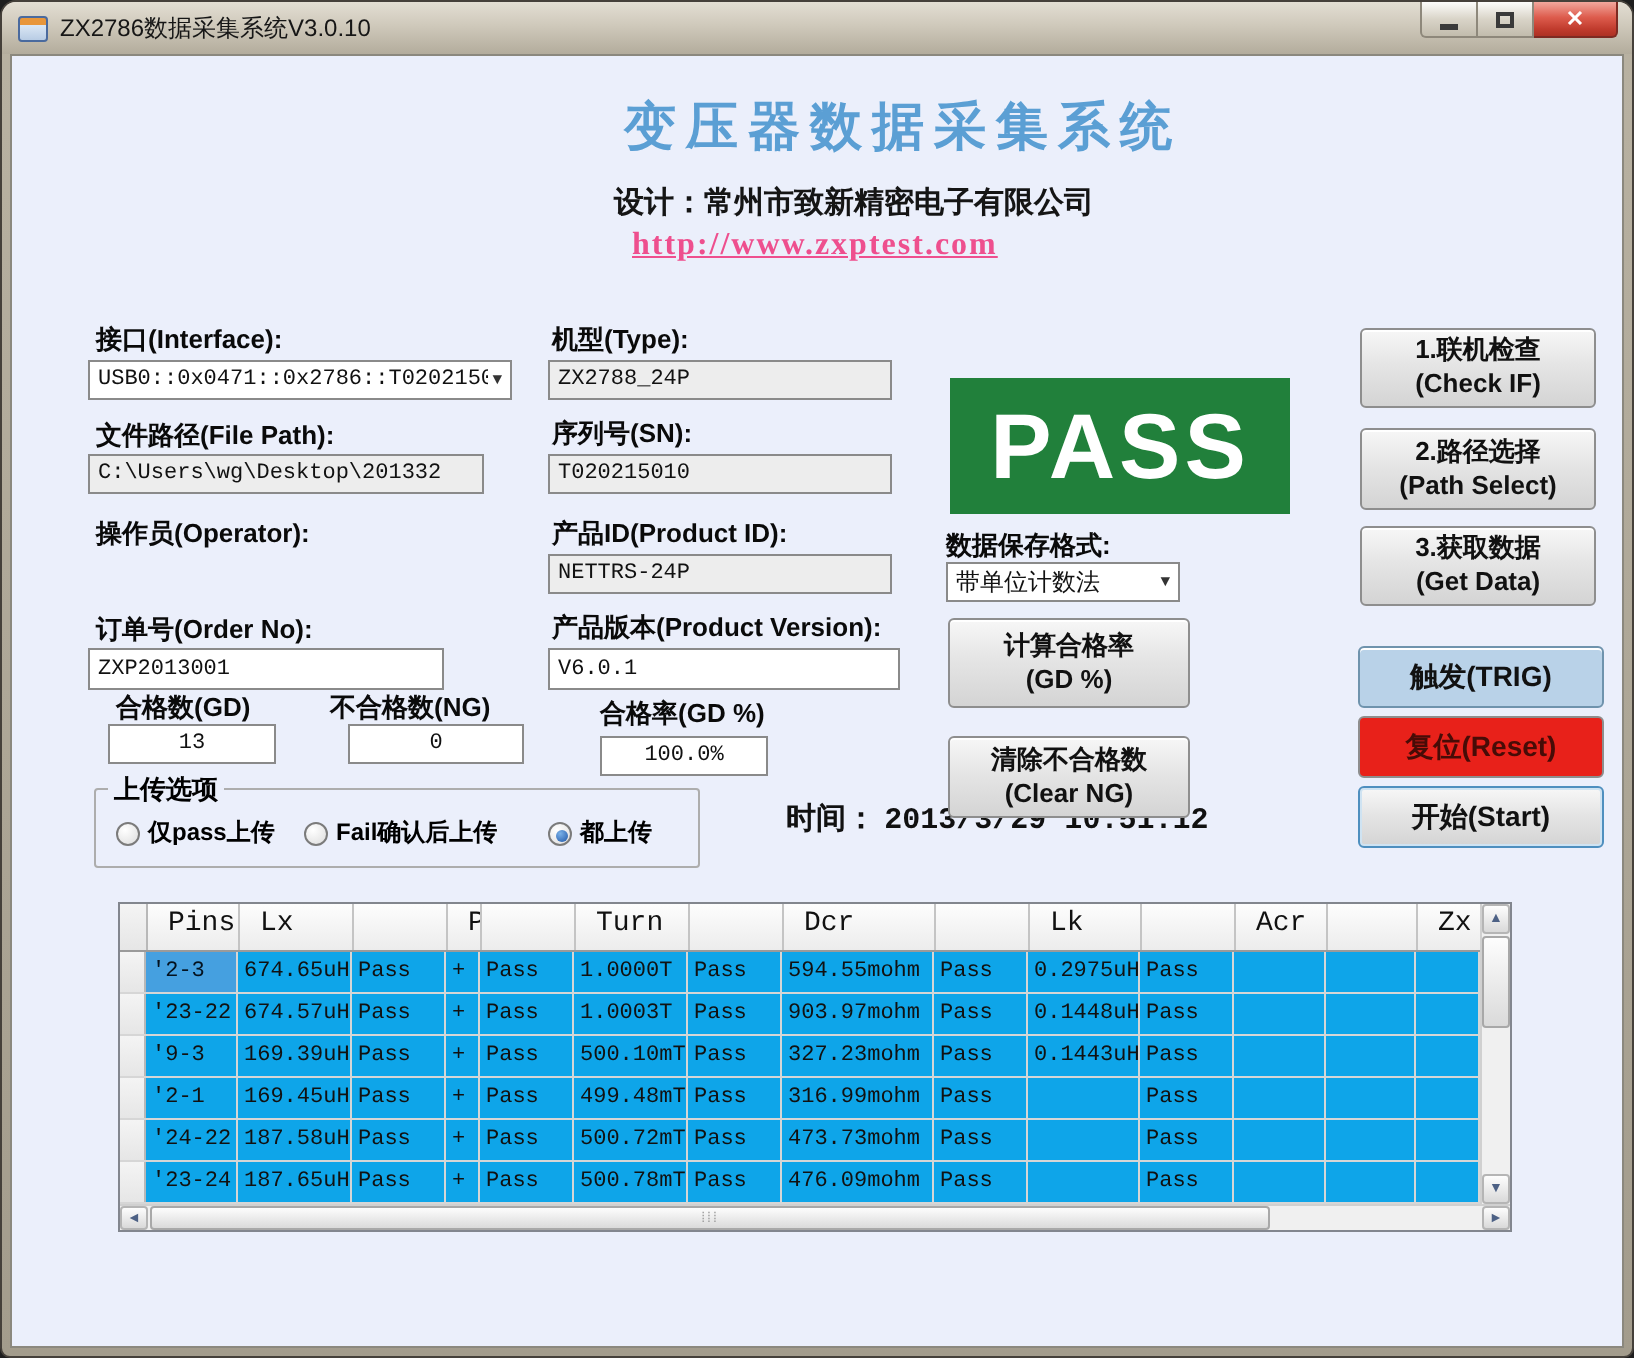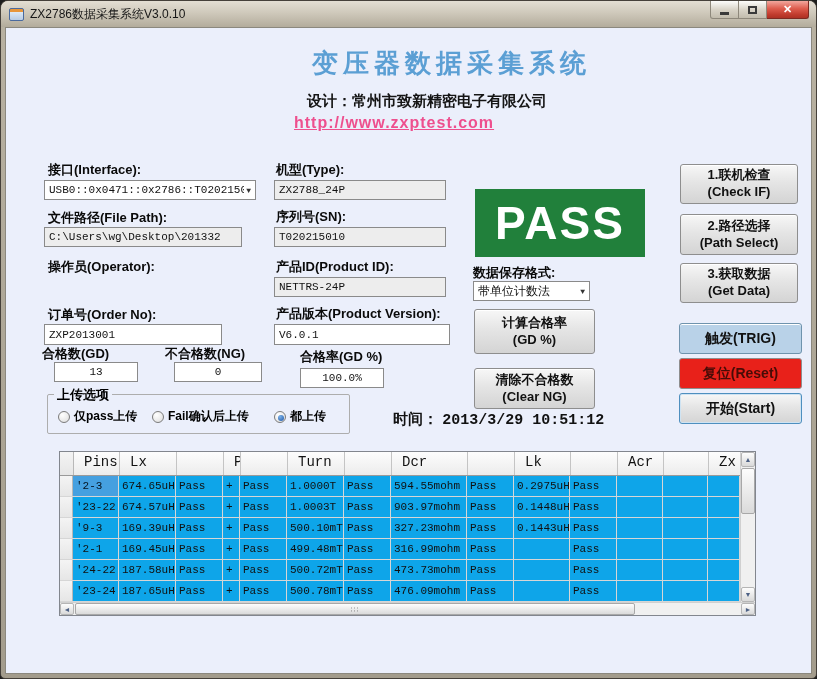--- a/index.html
+++ b/index.html
@@ -102,37 +102,37 @@
       <div class="wbtn closeb">
           <span>✕</span>
         </div>
     </div>
   </div>
 
   <div class="client">
 
     <div class="abs main-title" style="left:306px;top:18px;">变压器数据采集系统</div>
     <div class="abs designer" style="left:301px;top:64px;">设计：常州市致新精密电子有限公司</div>
-    <a class="abs url" style="left:288px;top:86px;">http://www.zxptest.com</a>
+    <a class="abs url" style="left:310px;top:86px;font-family:Liberation Serif, serif;">http://www.zxptest.com</a>
 
     <div class="abs lbl" style="left:42px;top:133px;">接口(Interface):</div>
     <div class="abs tbox combo" style="left:38px;top:152px;width:212px;height:20px;">
       <span style="overflow:hidden;">USB0::0x0471::0x2786::T020215010::</span>
       <span class="arrow">▼</span>
     </div>
 
     <div class="abs lbl" style="left:42px;top:181px;">文件路径(File Path):</div>
     <input class="abs tbox ro" style="left: 38px; top: 199px; width: 198px; height: 20px;" readonly="" value="C:\Users\wg\Desktop\201332">
 
     <div class="abs lbl" style="left:42px;top:230px;">操作员(Operator):</div>
 
     <div class="abs lbl" style="left:42px;top:278px;">订单号(Order No):</div>
     <input class="abs tbox" style="left: 38px; top: 296px; width: 178px; height: 21px;" value="ZXP2013001">
 
-    <div class="abs lbl" style="left:36px;top:317px;">合格数(GD)</div>
+    <div class="abs lbl" style="left:52px;top:317px;">合格数(GD)</div>
     <div class="abs lbl" style="left:159px;top:317px;">不合格数(NG)</div>
     <div class="abs lbl" style="left:294px;top:320px;">合格率(GD %)</div>
     <input class="abs tbox center" style="left: 48px; top: 334px; width: 84px; height: 20px;" readonly="" value="13">
     <input class="abs tbox center" style="left: 168px; top: 334px; width: 88px; height: 20px;" readonly="" value="0">
     <input class="abs tbox center" style="left: 294px; top: 340px; width: 84px; height: 20px;" readonly="" value="100.0%">
 
     <div class="abs group" style="left:41px;top:366px;width:303px;height:40px;">
       <span class="group-label">上传选项</span>
       <label class="radio-opt" style="left:10px;">
         <span class="rb"></span>
@@ -141,21 +141,21 @@
       <label class="radio-opt" style="left:104px;">
         <span class="rb"></span>
         <span class="radio-lbl">Fail确认后上传</span>
       </label>
       <label class="radio-opt checked" style="left:226px;">
         <span class="rb"></span>
         <span class="radio-lbl">都上传</span>
       </label>
     </div>
 
-    <div class="abs time-line" style="left:358px;top:382px;padding-left:29px;">
+    <div class="abs time-line" style="left:358px;top:372px;padding-left:29px;">
       <span class="tlab">时间：</span>
       <span class="tval">2013/3/29 10:51:12</span>
     </div>
 
     <div class="abs lbl" style="left:270px;top:133px;">机型(Type):</div>
     <input class="abs tbox ro" style="left: 268px; top: 152px; width: 172px; height: 20px;" readonly="" value="ZX2788_24P">
 
     <div class="abs lbl" style="left:270px;top:180px;">序列号(SN):</div>
     <input class="abs tbox ro" style="left: 268px; top: 199px; width: 172px; height: 20px;" readonly="" value="T020215010">
 

